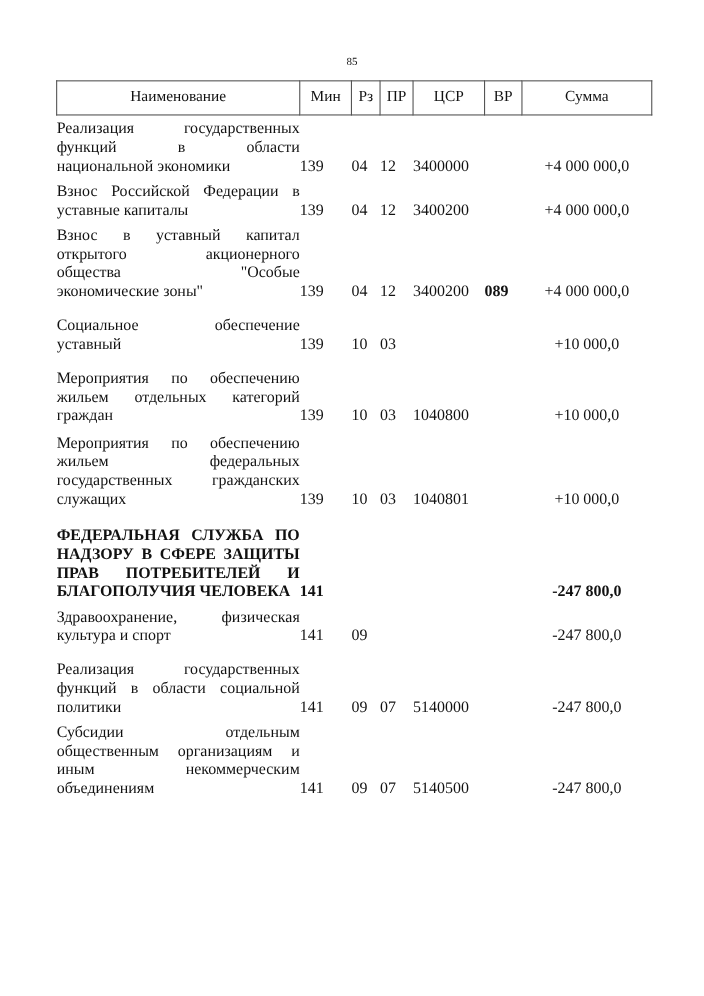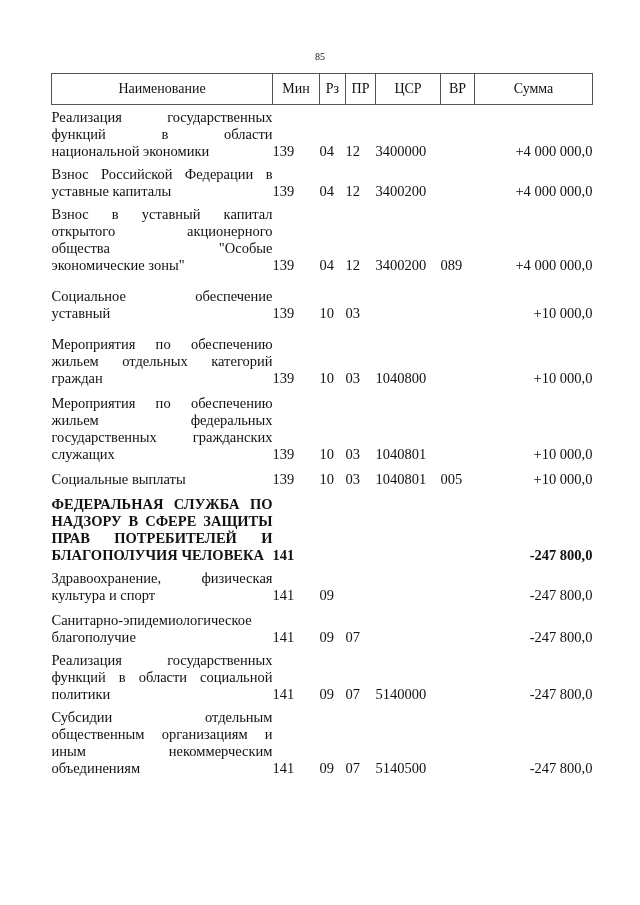--- a/index.html
+++ b/index.html
@@ -30,22 +30,22 @@
   col.c-csr  { width: 65px; }
   col.c-vr   { width: 34px; }
   col.c-sum  { width: 118px; }
   td.name { text-align: justify; text-align-last: left; padding-right: 2px; }
   td.name .line { display: block; text-align: justify; text-align-last: justify; height: 17px; }
   td.name .line.last { text-align-last: left; }
   td.c-min-cell { padding-left: 16px; }
   td.c-rz-cell { padding-left: 4px; }
   td.c-pr-cell { padding-left: 6px; }
   td.c-csr-cell { padding-left: 6px; }
-  td.c-vr-cell { padding-left: 6px; }
-  td.sum { text-align: right; padding-right: 2px; }
+  td.c-vr-cell { padding-left: 6px; font-weight: bold; }
+  td.sum { text-align: center; padding-right: 2px; }
   tr.bold td { font-weight: bold; margin-top: 40px; }
   tr.spacer td { height: 7px; line-height: 7px; }
 </style>
 </head>
 <body>
 
 <div class="page-number">85</div>
 
 <table class="budget">
   <colgroup>
@@ -167,31 +167,20 @@
         <td class="c-min-cell">139</td>
         <td class="c-rz-cell">10</td>
         <td class="c-pr-cell">03</td>
         <td class="c-csr-cell">1040801</td>
         <td class="c-vr-cell"></td>
         <td class="sum">+10 000,0</td>
       </tr>
       <tr class="spacer">
         <td colspan="7" style="height: 8px;"></td>
       </tr>
-      <tr>
-        <td class="name">
-          <span class="line last">Социальные выплаты</span>
-        </td>
-        <td class="c-min-cell">139</td>
-        <td class="c-rz-cell">10</td>
-        <td class="c-pr-cell">03</td>
-        <td class="c-csr-cell">1040801</td>
-        <td class="c-vr-cell">005</td>
-        <td class="sum">+10 000,0</td>
-      </tr>
       <tr class="spacer">
         <td colspan="7" style="height: 8px;"></td>
       </tr>
       <tr class="bold">
         <td class="name">
           <span class="line">ФЕДЕРАЛЬНАЯ СЛУЖБА ПО</span>
           <span class="line">НАДЗОРУ В СФЕРЕ ЗАЩИТЫ</span>
           <span class="line">ПРАВ ПОТРЕБИТЕЛЕЙ И</span>
           <span class="line last">БЛАГОПОЛУЧИЯ ЧЕЛОВЕКА</span>
         </td>
@@ -213,32 +202,20 @@
         <td class="c-min-cell">141</td>
         <td class="c-rz-cell">09</td>
         <td class="c-pr-cell"></td>
         <td class="c-csr-cell"></td>
         <td class="c-vr-cell"></td>
         <td class="sum">-247 800,0</td>
       </tr>
       <tr class="spacer">
         <td colspan="7" style="height: 8px;"></td>
       </tr>
-      <tr>
-        <td class="name">
-          <span class="line">Санитарно-эпидемиологическое</span>
-          <span class="line last">благополучие</span>
-        </td>
-        <td class="c-min-cell">141</td>
-        <td class="c-rz-cell">09</td>
-        <td class="c-pr-cell">07</td>
-        <td class="c-csr-cell"></td>
-        <td class="c-vr-cell"></td>
-        <td class="sum">-247 800,0</td>
-      </tr>
       <tr class="spacer">
         <td colspan="7" style="height: 6px;"></td>
       </tr>
       <tr>
         <td class="name">
           <span class="line">Реализация государственных</span>
           <span class="line">функций в области социальной</span>
           <span class="line last">политики</span>
         </td>
         <td class="c-min-cell">141</td>

